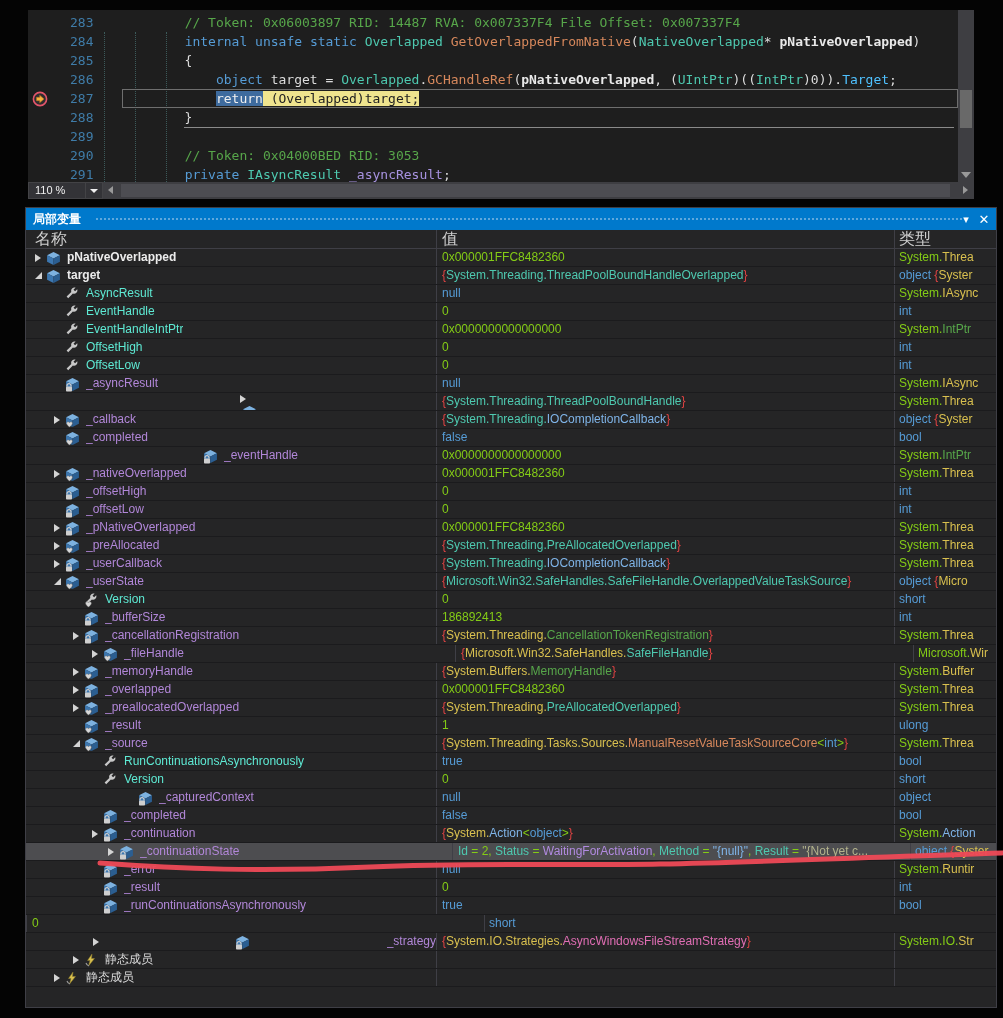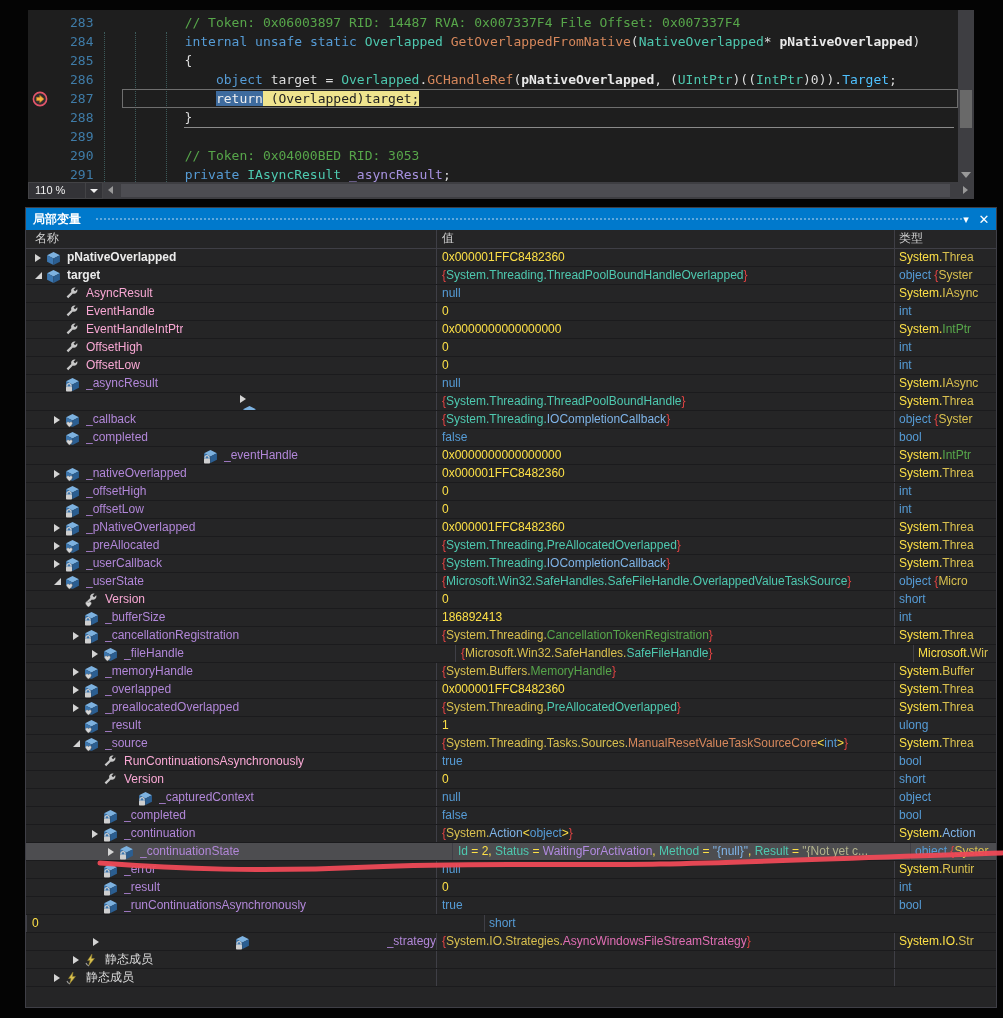--- a/index.html
+++ b/index.html
@@ -49,38 +49,38 @@
   .locals{position:absolute;left:25px;top:207px;width:972px;height:801px;background:#252526;
           border:1px solid #3f3f46;box-sizing:border-box;display:flex;flex-direction:column;}
   .titlebar{flex:0 0 22px;background:#0079cc;display:flex;align-items:center;position:relative;}
   .titlebar .t{color:#ffffff;font-size:12px;padding-left:7px;white-space:nowrap;font-weight:bold;}
   .titlebar .grip{flex:1;height:6px;margin:0 34px 0 14px;
      background-image:radial-gradient(#5fa8dd 1px,transparent 1.2px);background-size:4px 4px;background-position:0 1px;}
   .titlebar .win-btn{position:absolute;top:0;width:16px;height:22px;color:#ffffff;font-size:11px;
      display:flex;align-items:center;justify-content:center;cursor:default;}
   .titlebar .pin{right:22px;} .titlebar .cls{right:4px;font-size:13px;}
   .hdr{flex:0 0 18px;display:flex;background:#252526;border-bottom:1px solid #3f3f46;
-       color:#d0d0d0;font-size:12px;line-height:17px;}
+       color:#d0d0d0;font-size:16px;line-height:17px;}
   .col-name{flex:0 0 410px;box-sizing:border-box;padding-left:9px;overflow:hidden;}
   .col-value{flex:0 0 458px;box-sizing:border-box;border-left:1px solid #3f3f46;padding-left:5px;overflow:hidden;white-space:nowrap;}
   .col-type{flex:1;box-sizing:border-box;border-left:1px solid #3f3f46;padding-left:4px;overflow:hidden;white-space:nowrap;}
   .rows{flex:1;overflow:hidden;position:relative;}
   .lrow{display:flex;height:18px;line-height:17px;font-size:12px;border-bottom:1px solid #1b1b1d;box-sizing:border-box;}
   .lrow.sel{background:#4d4d50;padding-left:16px;}
   .lrow .col-name{display:flex;align-items:center;white-space:nowrap;padding-left:0;}
   .exp{flex:0 0 12px;margin-right:2px;display:inline-flex;align-items:center;justify-content:center;}
   .exp i{display:block;width:0;height:0;}
   .exp.c i{border-top:4px solid transparent;border-bottom:4px solid transparent;border-left:6px solid #d4d4d4;}
   .exp.e i{border-bottom:7px solid #d4d4d4;border-left:7px solid transparent;}
   .tico{flex:0 0 17px;position:relative;height:14px;margin-right:4px;}
   .tico svg{position:absolute;left:0;top:0;}
   .nm{overflow:hidden;text-overflow:clip;}
-  .nc-loc{color:#ececec;font-weight:bold;} .nc-prop{color:#f9a8d4;text-align:center;} .nc-field{color:#b287d9;} .nc-static{color:#dcdcdc;}
+  .nc-loc{color:#ececec;font-weight:bold;} .nc-prop{color:#5eead4;text-align:center;} .nc-field{color:#b287d9;} .nc-static{color:#dcdcdc;}
   
-  .c-w{color:#fde047;} .c-b{color:#569cd6;} .c-r{color:#e04343;} .c-t{color:#4ec9b0;}
+  .c-w{color:#84cc16;} .c-b{color:#569cd6;} .c-r{color:#e04343;} .c-t{color:#4ec9b0;}
   .c-y{color:#d9c04f;} .c-g{color:#57a64a;} .c-lb{color:#7fb4e8;} .c-p{color:#b18ae0;}
   .c-pk{color:#e06eb4;} .c-o{color:#d7885c;} .c-d{color:#b3b38c;}
 
   
   .annot{position:absolute;left:0;top:0;width:1003px;height:1018px;pointer-events:none;z-index:50;}
 </style>
 </head>
 <body>
 
 <div class="editor">

